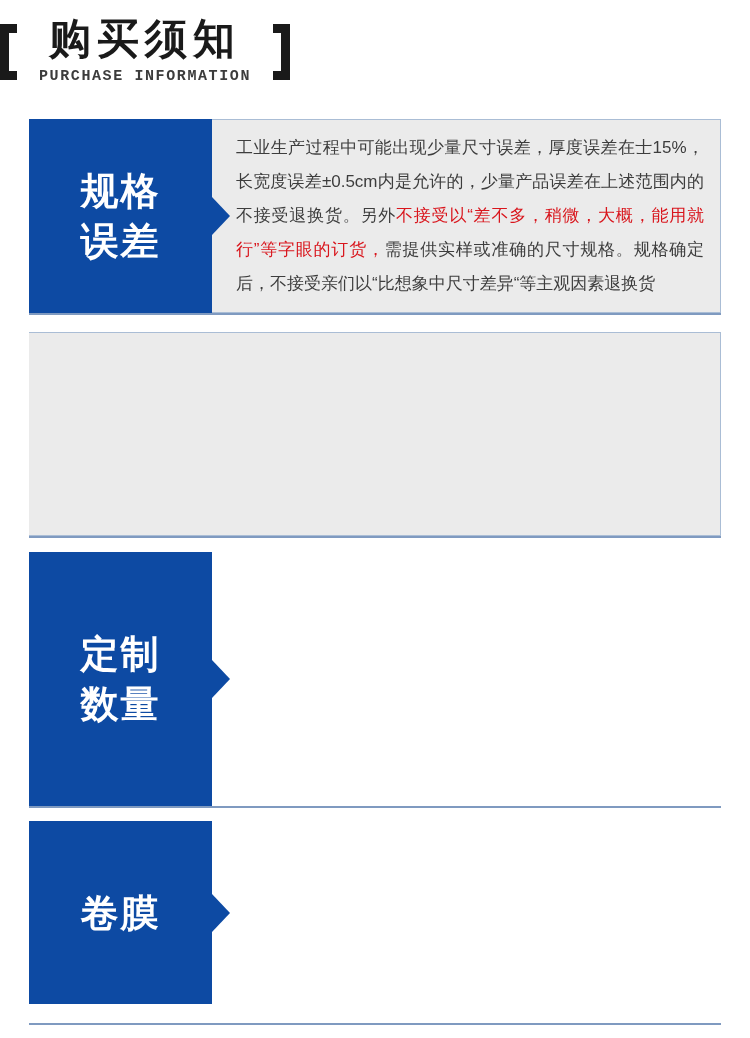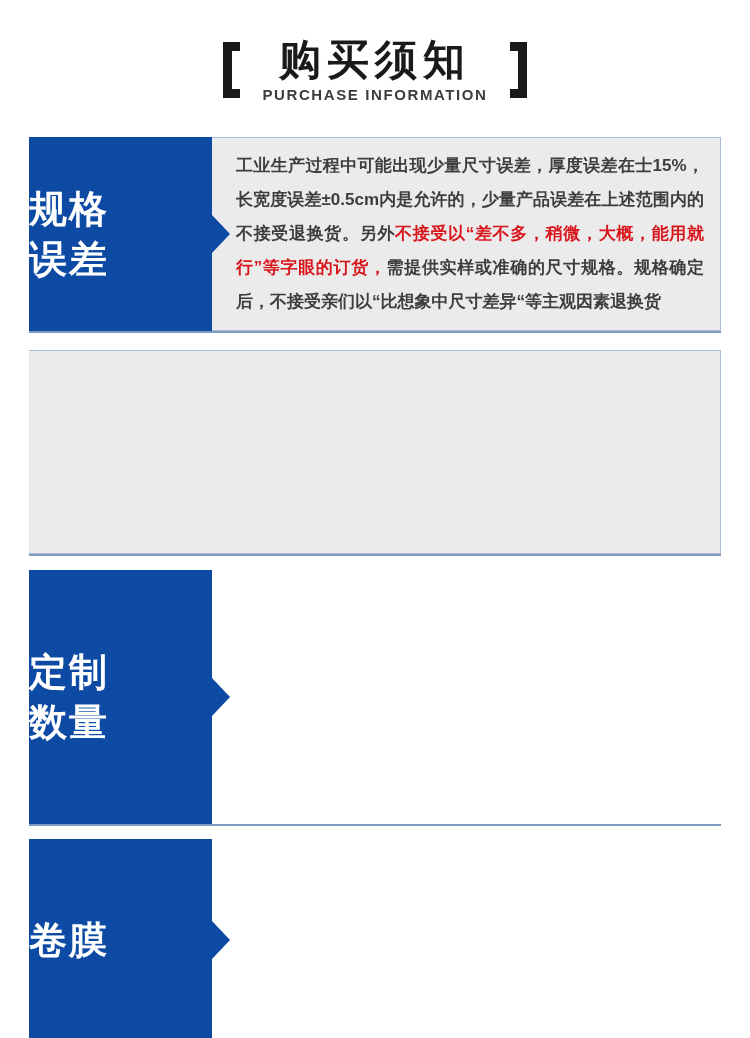--- a/index.html
+++ b/index.html
@@ -13,23 +13,24 @@
   }
   *{margin:0;padding:0;box-sizing:border-box;}
   html,body{background:#fff;}
   body{font-family:"Liberation Sans","DejaVu Sans",sans-serif;}
   .page{
     width:750px;height:1038px;margin:0 auto;background:#fff;
     overflow:hidden;position:relative;
   }
   
   .header{
-    margin-top:34px;
-    display:flex;align-items:center;justify-content:center;gap:22px;
+    margin-top:16px;
+    display:flex;align-items:center;gap:22px;
     height:72px;
+    font-family:Liberation Mono, monospace;
   }
   .bracket{
     display:inline-block;width:17px;height:56px;border:9px solid var(--title);
   }
   .bracket-left{border-right:none;}
   .bracket-right{border-left:none;}
   .header-center{display:flex;flex-direction:column;align-items:center;}
   .page-title{
     font-size:42px;font-weight:800;color:var(--title);
     letter-spacing:6px;line-height:1.1;white-space:nowrap;
@@ -40,24 +41,24 @@
   }
   
   .sections{margin-top:31px;}
   .row{
     width:692px;margin:0 auto;display:flex;
     box-shadow:0 2px 0 var(--row-shadow);
   }
   .row:nth-of-type(1){height:194px;margin-bottom:19px;}
   .row:nth-of-type(2){height:204px;margin-bottom:16px;}
   .row:nth-of-type(3){height:254px;margin-bottom:15px;}
-  .row:nth-of-type(4){height:202px;margin-bottom:3px;}
+  .row:nth-of-type(4){height:202px;margin-bottom:3px;flex-direction:column;}
   .label{
     width:183px;flex:0 0 183px;background:var(--blue);
-    display:flex;align-items:center;
+    display:flex;align-items:center;justify-content:center;
     position:relative;z-index:2;
   }
   .label-line{
     font-size:38px;font-weight:700;color:#fff;
     line-height:50px;text-align:center;letter-spacing:2px;
   }
   .arrow{
     position:absolute;right:-18px;top:50%;transform:translateY(-50%);
     width:0;height:0;
     border-top:19px solid transparent;
@@ -66,21 +67,20 @@
   }
   .content{
     flex:1;background:var(--content-bg);
     border:1px solid var(--content-border);border-left:none;
     display:flex;flex-direction:column;justify-content:center;
     padding:8px 16px 8px 24px;
   }
   .para{
     font-size:17px;line-height:34px;color:var(--text);
     text-align:justify;
-    font-weight:bold;
   }
   .seg.red{color:var(--red);}
 </style>
 </head>
 <body>
 
 <div class="page">
   <header class="header">
     <span class="bracket bracket-left"></span>
     <div class="header-center">

